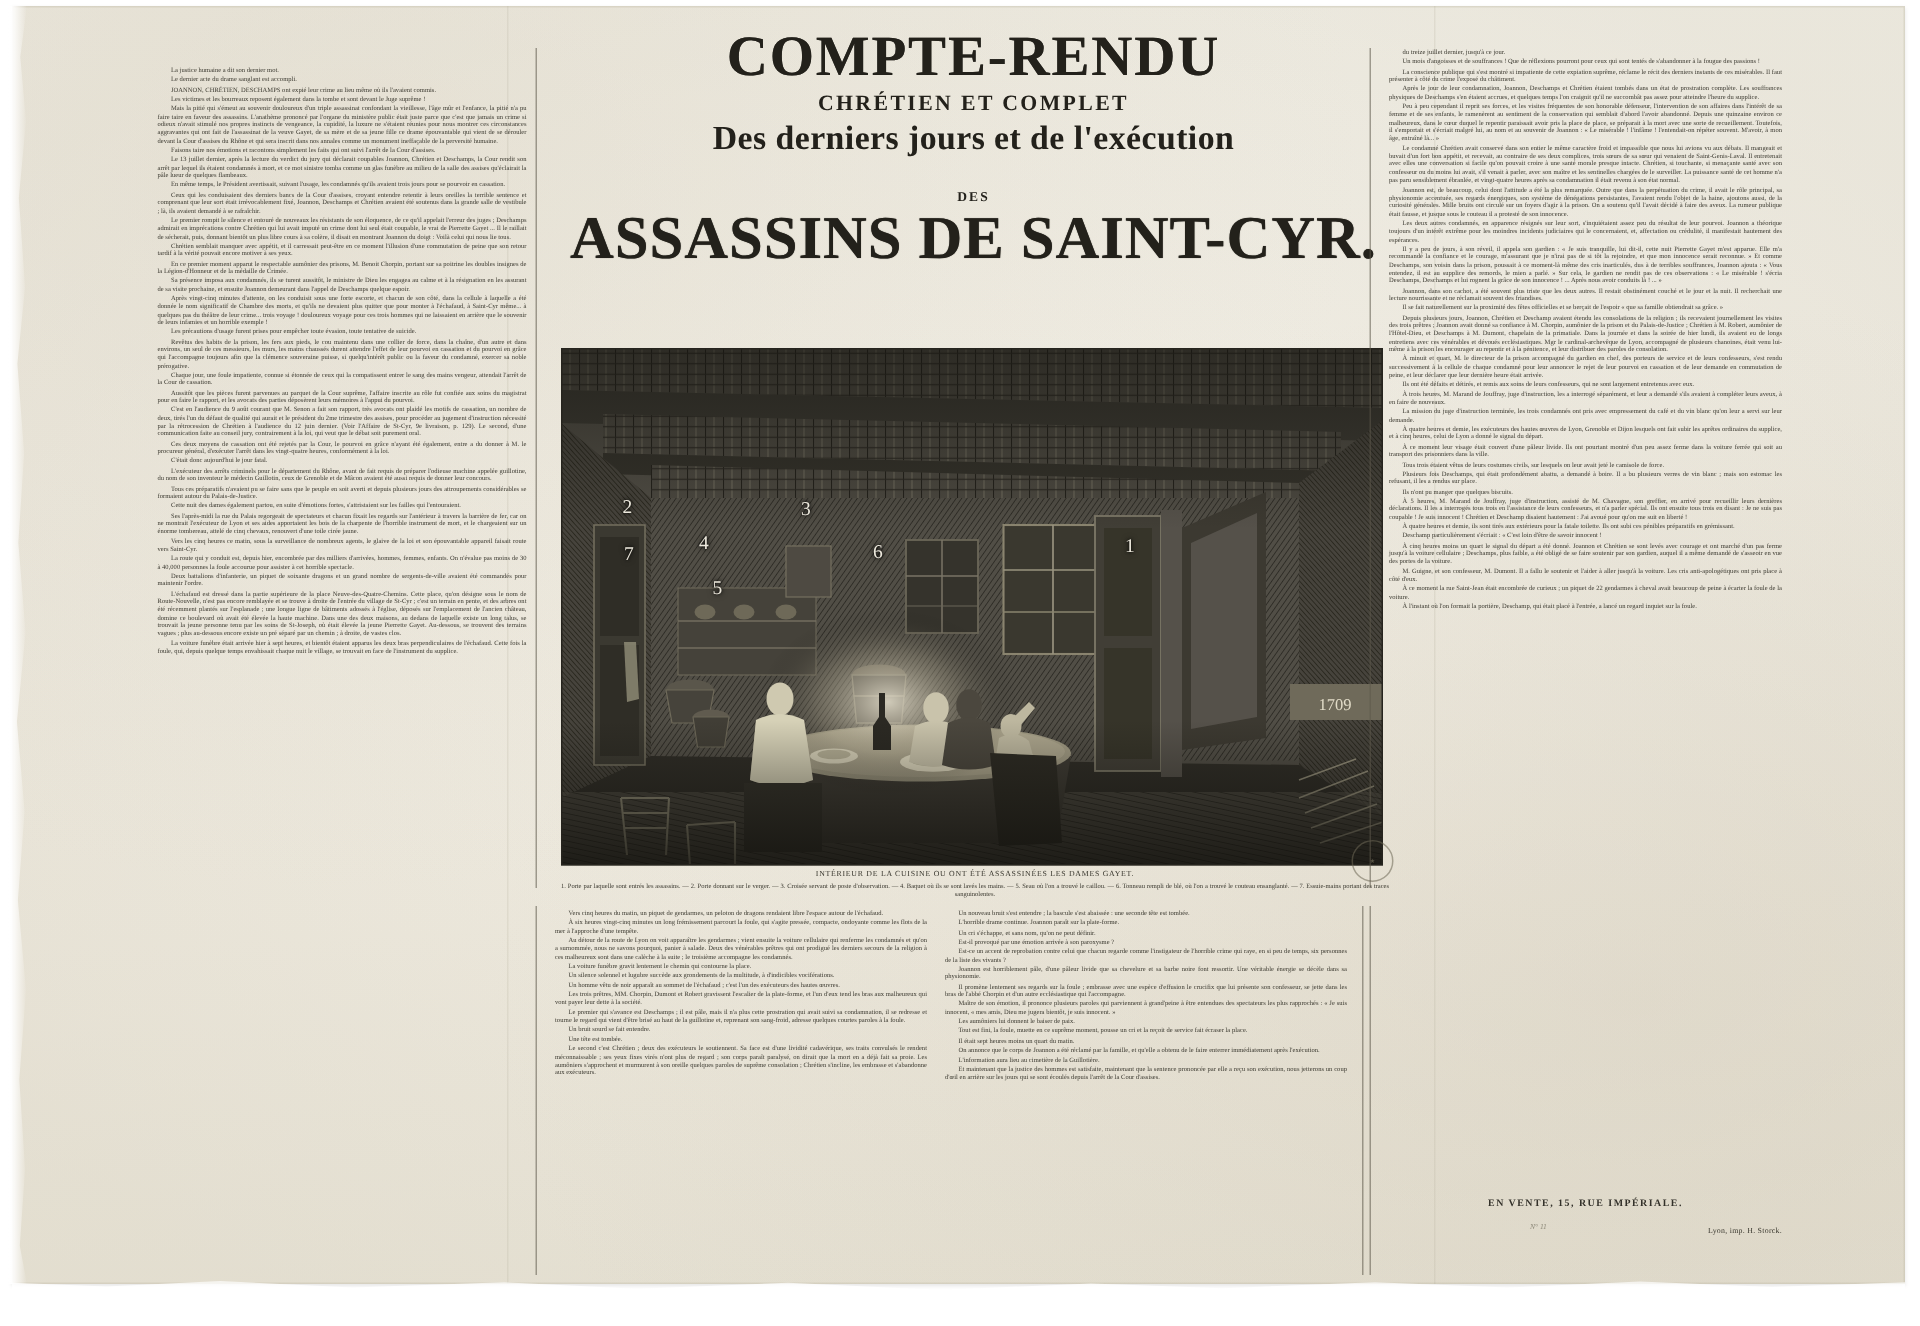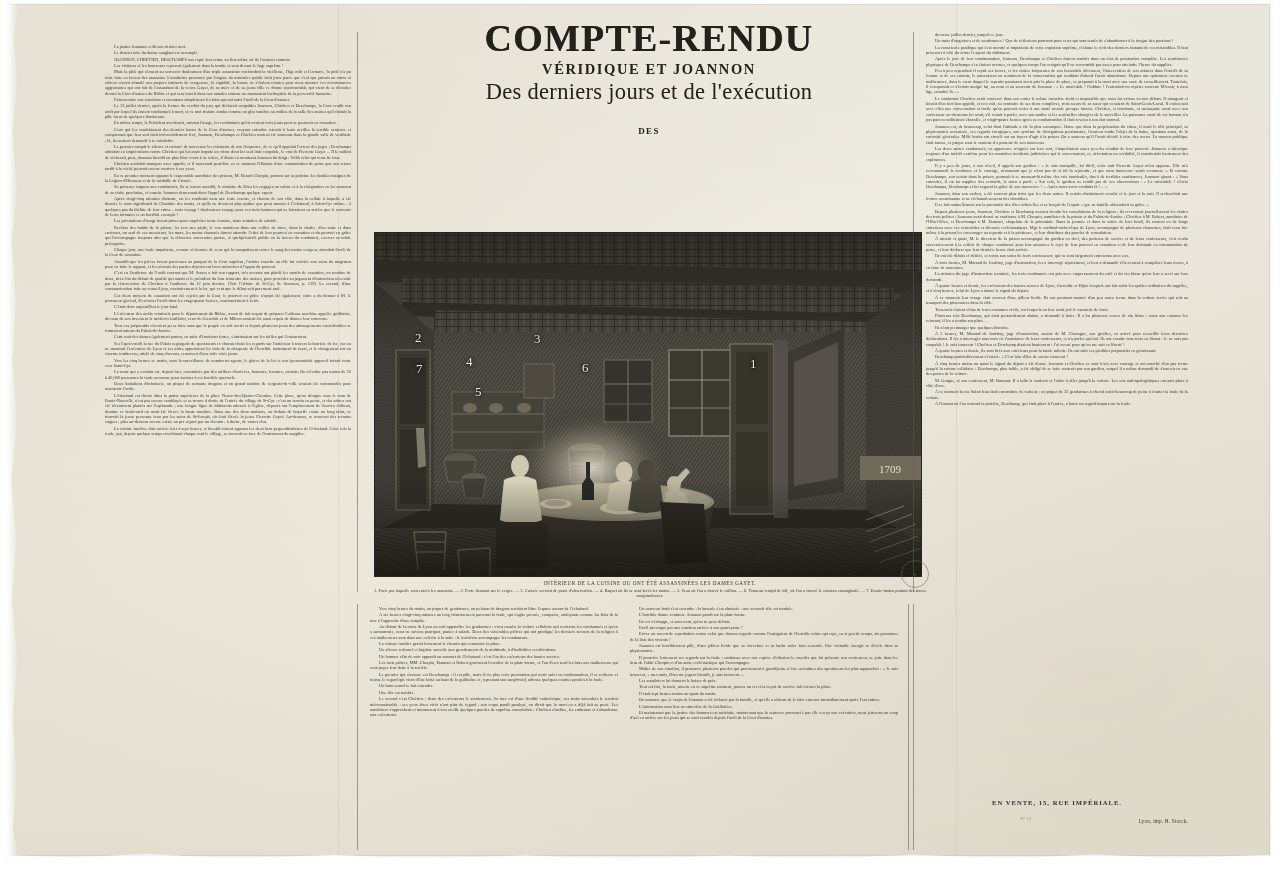--- a/index.html
+++ b/index.html
@@ -42,21 +42,21 @@
   .rule{position:absolute;width:1px;background:rgba(92,88,74,.55);}
 
   
   #masthead{position:absolute;left:352px;top:14px;width:578px;text-align:center;color:#23211b;}
   .h1{
     font-family:"Liberation Serif",serif;font-weight:700;
     font-size:38px;line-height:40px;letter-spacing:1.2px;
     text-shadow:0 0 .4px rgba(35,33,27,.8);
   }
   .h2{font-weight:700;font-size:14.5px;line-height:18px;letter-spacing:1.6px;margin-top:2px;}
-  .h3{font-weight:400;font-size:22.5px;line-height:26px;letter-spacing:.3px;margin-top:1px;}
+  .h3{font-weight:700;font-size:22.5px;line-height:26px;letter-spacing:.3px;margin-top:1px;}
   .h4{font-weight:700;font-size:9px;line-height:12px;letter-spacing:1.4px;margin-top:20px;}
   .h5{
     font-weight:700;font-size:40.5px;line-height:44px;letter-spacing:.6px;margin-top:0px;
     text-shadow:0 0 .5px rgba(35,33,27,.9);
   }
 
   
   #plate{position:absolute;left:366px;top:228px;width:548px;height:345px;overflow:hidden;background:#4a4740;}
   #plate svg{display:block;width:100%;height:100%;}
   .pnum{
@@ -97,23 +97,24 @@
 
 <div id="page">
 
   <div id="sheet">
 
     <div class="fold" style="left:330px;top:0;width:1px;height:852px;"></div>
     <div class="fold" style="left:948px;top:0;width:1px;height:852px;"></div>
 
     <div id="masthead">
       <div class="h1">COMPTE-RENDU</div>
-      <div class="h2">VÉRIDIQUE ET JOANNON</div>
+      <div class="h2">CHRÉTIEN ET COMPLET</div>
       <div class="h3">Des derniers jours et de l'exécution</div>
       <div class="h4">DES</div>
+      <div class="h5">ASSASSINS DE SAINT-CYR.</div>
     </div>
 
     <div id="plate">
       <svg viewBox="0 0 548 345" preserveAspectRatio="none">
         <defs>
           <pattern id="hatchA" width="3" height="3" patternUnits="userSpaceOnUse" patternTransform="rotate(35)">
             <rect width="3" height="3" fill="#514e46"></rect>
             <line x1="0" y1="0" x2="0" y2="3" stroke="#2a2823" stroke-width="1.1"></line>
           </pattern>
           <pattern id="hatchB" width="2.4" height="2.4" patternUnits="userSpaceOnUse" patternTransform="rotate(-42)">

